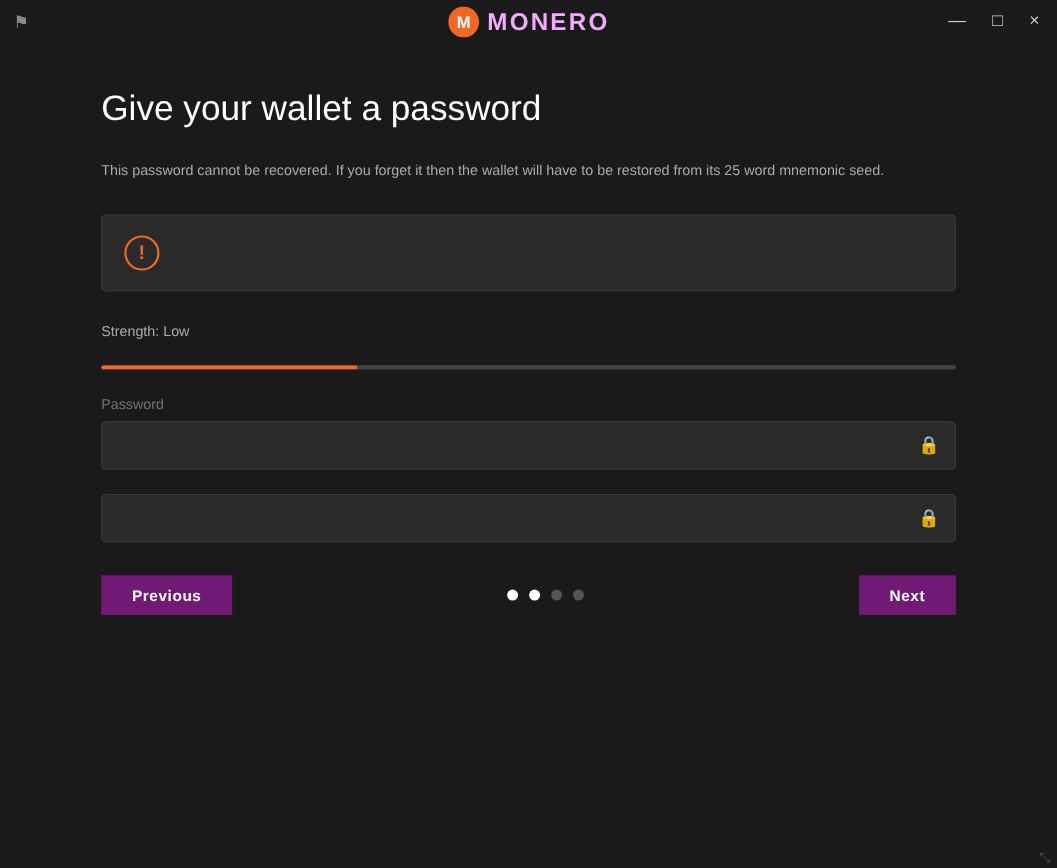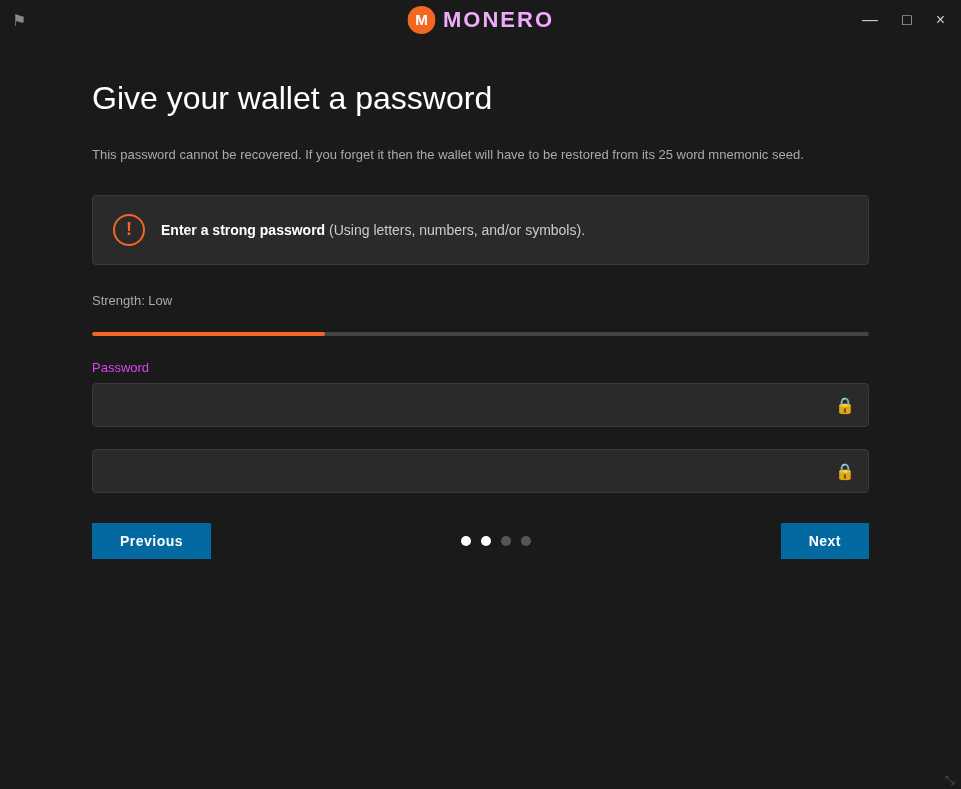--- a/index.html
+++ b/index.html
@@ -151,21 +151,21 @@
 
     .strength-bar-fill {
       height: 100%;
       background-color: #f26822;
       border-radius: 2px;
     }
 
     
     .field-label {
       font-size: 13px;
-      color: #d946ef;
+      color: #737373;
       margin-bottom: 8px;
     }
 
     .input-wrapper {
       position: relative;
       margin-bottom: 22px;
     }
 
     .password-input {
       width: 100%;
@@ -190,21 +190,21 @@
 
     
     .navigation {
       display: flex;
       align-items: center;
       justify-content: space-between;
       margin-top: 30px;
     }
 
     .nav-btn {
-      background-color: #0369a1;
+      background-color: #701a75;
       color: #ffffff;
       border: none;
       border-radius: 0;
       padding: 10px 28px;
       font-size: 14px;
       font-weight: 600;
       cursor: pointer;
       letter-spacing: 0.5px;
     }
 
@@ -264,23 +264,20 @@
   </div>
 </div>
 
 <div class="main-content">
 
   <h1 class="page-title">Give your wallet a password</h1>
   <p class="page-description">This password cannot be recovered. If you forget it then the wallet will have to be restored from its 25 word mnemonic seed.</p>
 
   <div class="alert-box">
     <div class="alert-icon">!</div>
-    <div class="alert-text">
-      <strong>Enter a strong password</strong><span> (Using letters, numbers, and/or symbols).</span>
-    </div>
   </div>
 
   <div class="strength-label">Strength: Low</div>
   <div class="strength-bar-container">
     <div class="strength-bar-fill" style="width: 30%;"></div>
   </div>
 
   <div class="field-label">Password</div>
   <div class="input-wrapper">
     <input type="password" class="password-input" style="">

